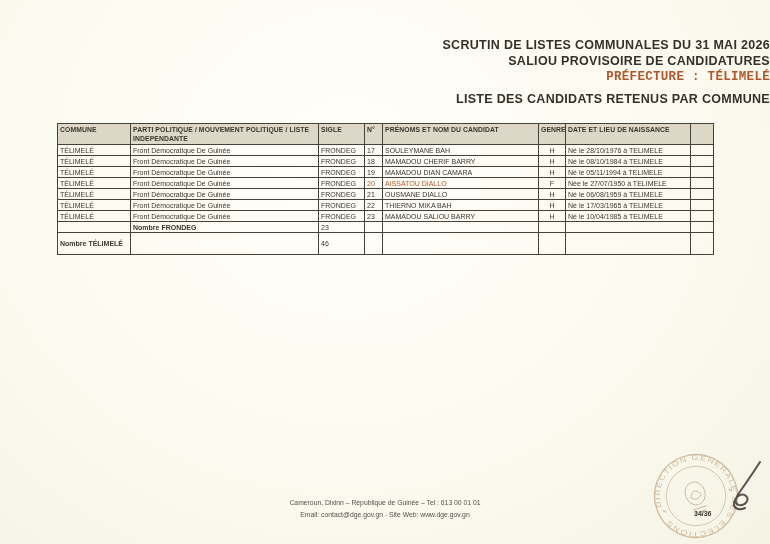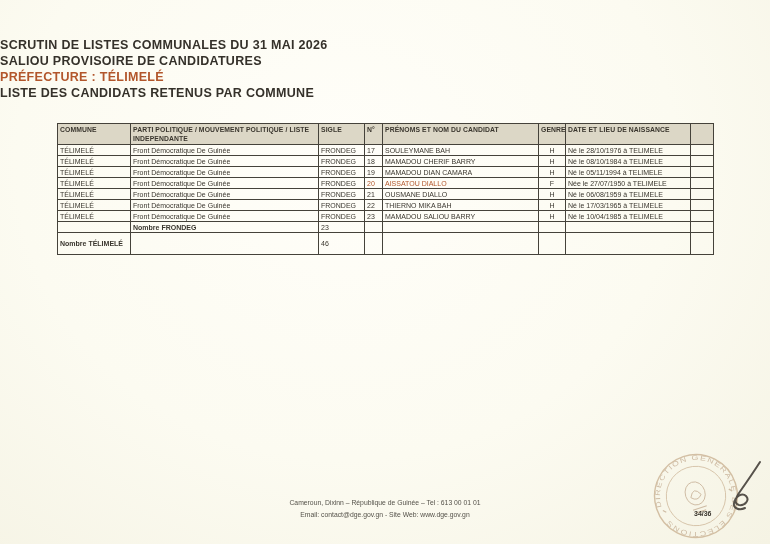--- a/index.html
+++ b/index.html
@@ -8,25 +8,25 @@
     font-family:"Liberation Sans", sans-serif;
     background:#fdfdf6;
   }
   .page{
     position:absolute;inset:0;
     background:radial-gradient(ellipse at 45% 30%, #fffef9 0%, #fcfbf1 55%, #f5f3e4 100%);
   }
   
   .titles{
     position:absolute;top:37px;left:0;width:100%;
-    text-align:left;font-weight:bold;color:#35312a;
+    text-align:right;font-weight:bold;color:#35312a;
   }
   .t{font-size:12.5px;line-height:16px;letter-spacing:.3px;}
-  .t.orange{color:#b2562b;}
-  .t.last{margin-top:0;}
+  .t.orange{color:#b2562b;font-family:Liberation Mono, monospace;}
+  .t.last{margin-top:6px;}
   
   table{
     position:absolute;left:57px;top:123px;width:656px;
     border-collapse:collapse;table-layout:fixed;color:#3a362e;
   }
   th,td{border:1px solid #45423a;padding:0 2px;overflow:hidden;}
   thead th{
     background:#dcd7c6;font-size:6.8px;line-height:8.5px;
     text-align:left;vertical-align:top;padding-top:2px;
     white-space:normal;letter-spacing:.1px;height:18px;

